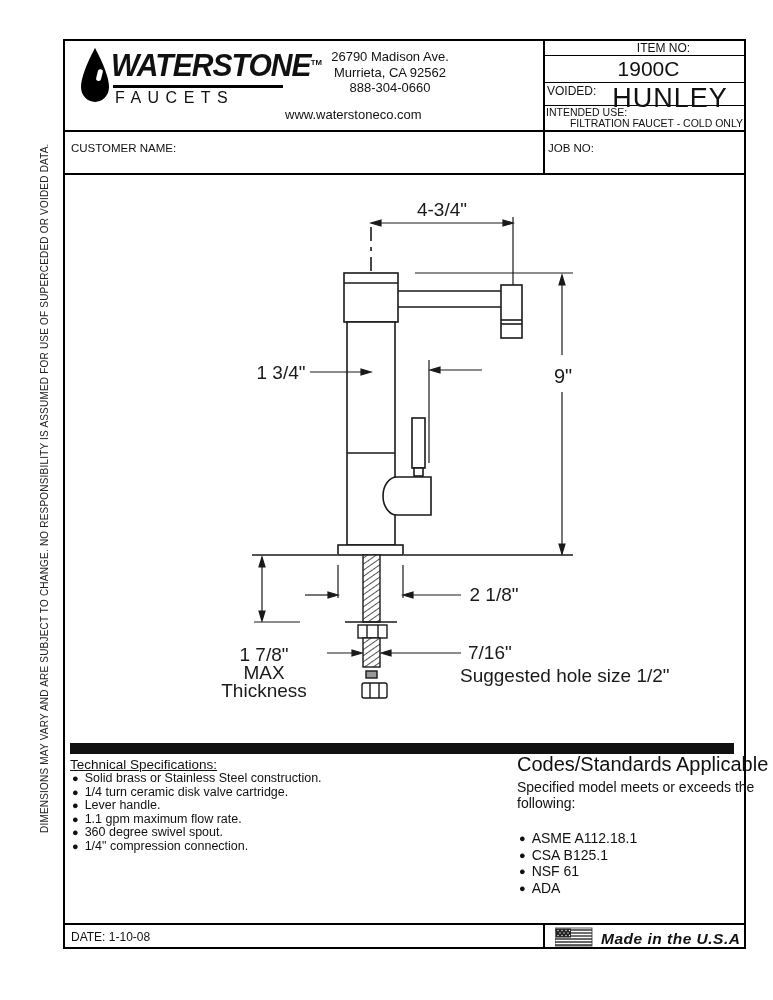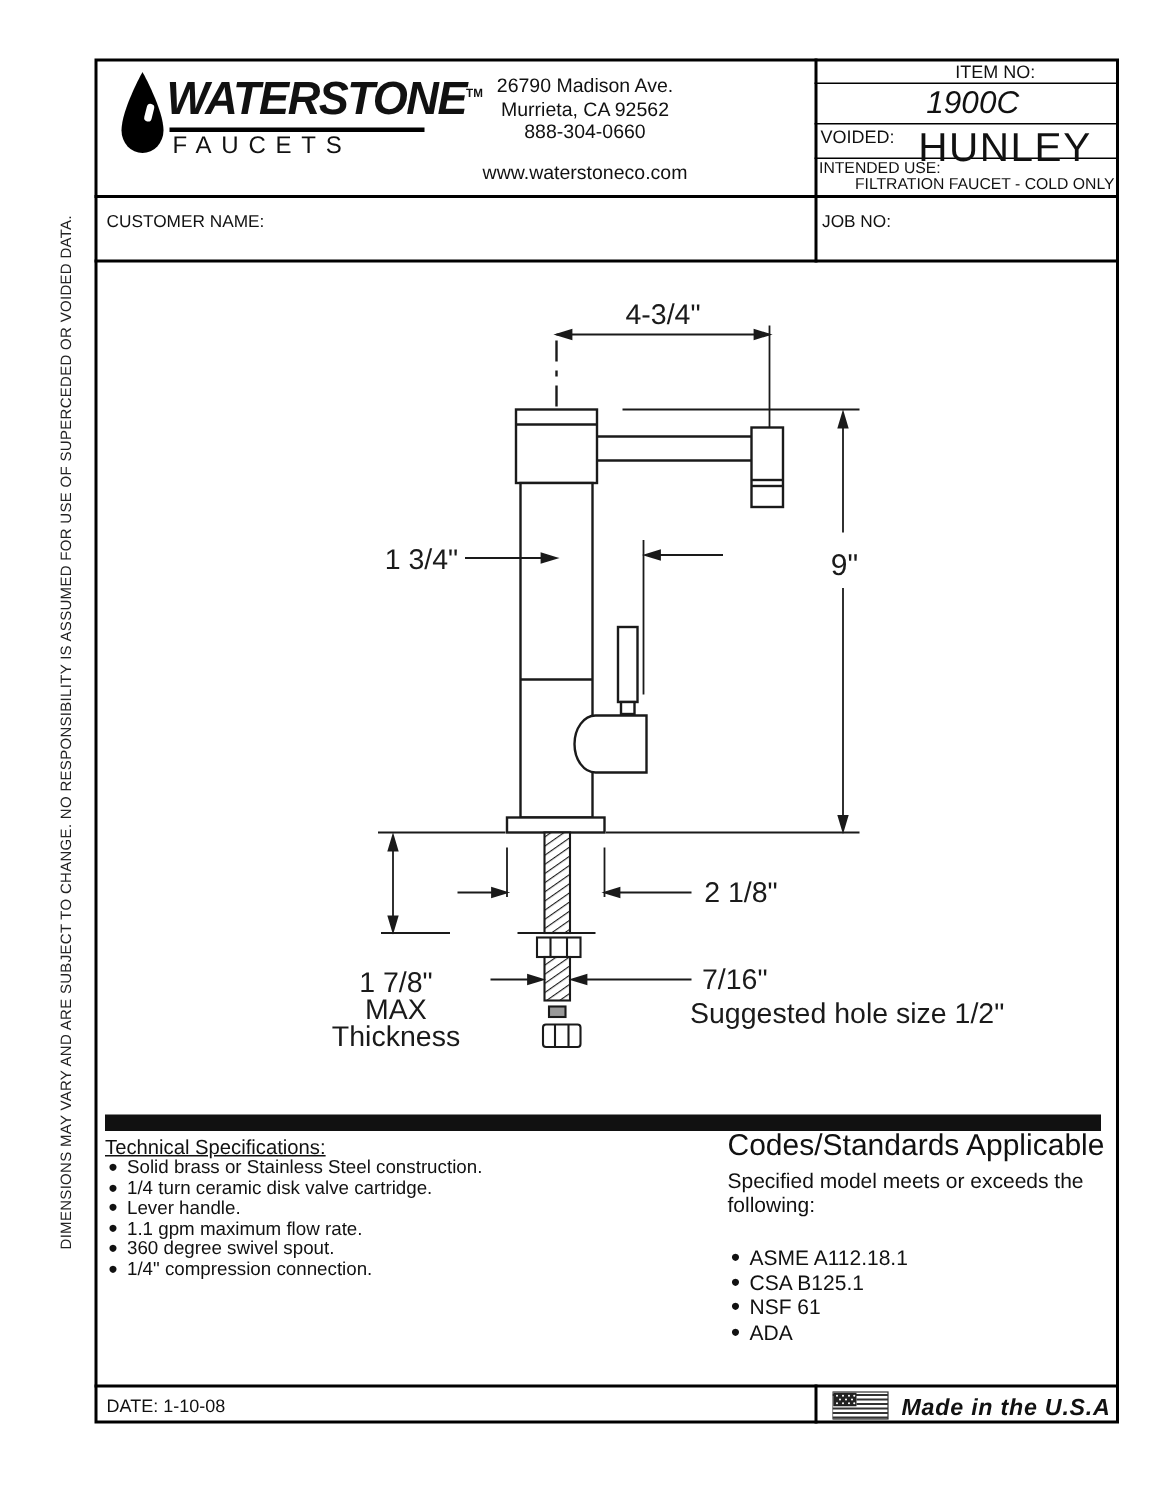--- a/index.html
+++ b/index.html
@@ -12,41 +12,41 @@
   .vline{width:0;border-left:2px solid #000;}
   .thin{border-width:1.4px;}
   
   .logo-drop{left:80px;top:47px;}
   .brand{left:111px;top:48px;font-size:31px;font-weight:bold;font-style:italic;
          letter-spacing:-1px;transform:scaleX(.97);transform-origin:left;white-space:nowrap;}
   .brand sup{font-size:8px;font-style:normal;letter-spacing:0;}
   .brand-underline{left:113px;top:85px;width:170px;height:3px;background:#000;}
   .brand-sub{left:115px;top:89px;font-size:16px;letter-spacing:6.5px;font-weight:normal;}
   .addr{left:285px;top:49px;width:210px;text-align:center;font-size:13px;line-height:15.5px;}
-  .site{left:285px;top:107px;width:210px;text-align:center;font-size:13px;}
+  .site{left:285px;top:107px;width:210px;text-align:left;font-size:13px;}
   .cell-c{text-align:center;}
   .item-label{left:543px;top:41px;width:241px;font-size:12px;}
-  .item-no{left:543px;top:57px;width:211px;font-size:21px;font-style:italic;}
+  .item-no{left:543px;top:57px;width:211px;font-size:21px;}
   .style-label{left:547px;top:84px;font-size:12px;}
   .style-val{left:595px;top:83px;width:150px;font-size:27px;letter-spacing:1px;}
   .use-label{left:546px;top:106px;font-size:10.5px;}
   .use-val{left:543px;top:117px;width:200px;text-align:right;font-size:10.5px;}
   .cust-label{left:71px;top:142px;font-size:11.5px;text-align:right;}
   .job-label{left:548px;top:142px;font-size:11.5px;}
   
   .disclaimer{left:39px;top:833px;width:695px;font-size:10px;letter-spacing:.2px;color:#222;
               transform:rotate(-90deg);transform-origin:0 0;white-space:nowrap;}
   
   .black-bar{left:70px;top:743px;width:664px;height:11px;background:#111;}
   .tech{left:70px;top:757px;width:405px;}
   .tech-title{font-size:13.5px;text-decoration:underline;}
   .spec-item{font-size:12.5px;line-height:13.6px;display:flex;}
   .spec-item .bullet{font-size:11px;margin:0 6px 0 2px;}
   .tech .spec-item:first-of-type{margin-top:4px;}
-  .codes{left:485px;top:753px;width:255px;}
+  .codes{left:517px;top:753px;width:255px;}
   .codes-title{font-size:20px;}
   .codes-sub{font-size:14px;margin-top:3px;}
   .codes-list{margin-top:19px;}
   .codes .spec-item{font-size:14px;line-height:16.5px;}
   
   .footer-row{left:63px;top:923px;width:683px;height:26px;border-top:2px solid #000;box-sizing:border-box;}
   .date{left:71px;top:930px;font-size:12px;}
   .footer-div{left:543px;top:923px;height:26px;}
   .made{left:601px;top:930px;font-size:15.5px;font-weight:bold;font-style:italic;letter-spacing:.5px;}
   .flag{left:555px;top:927px;}

